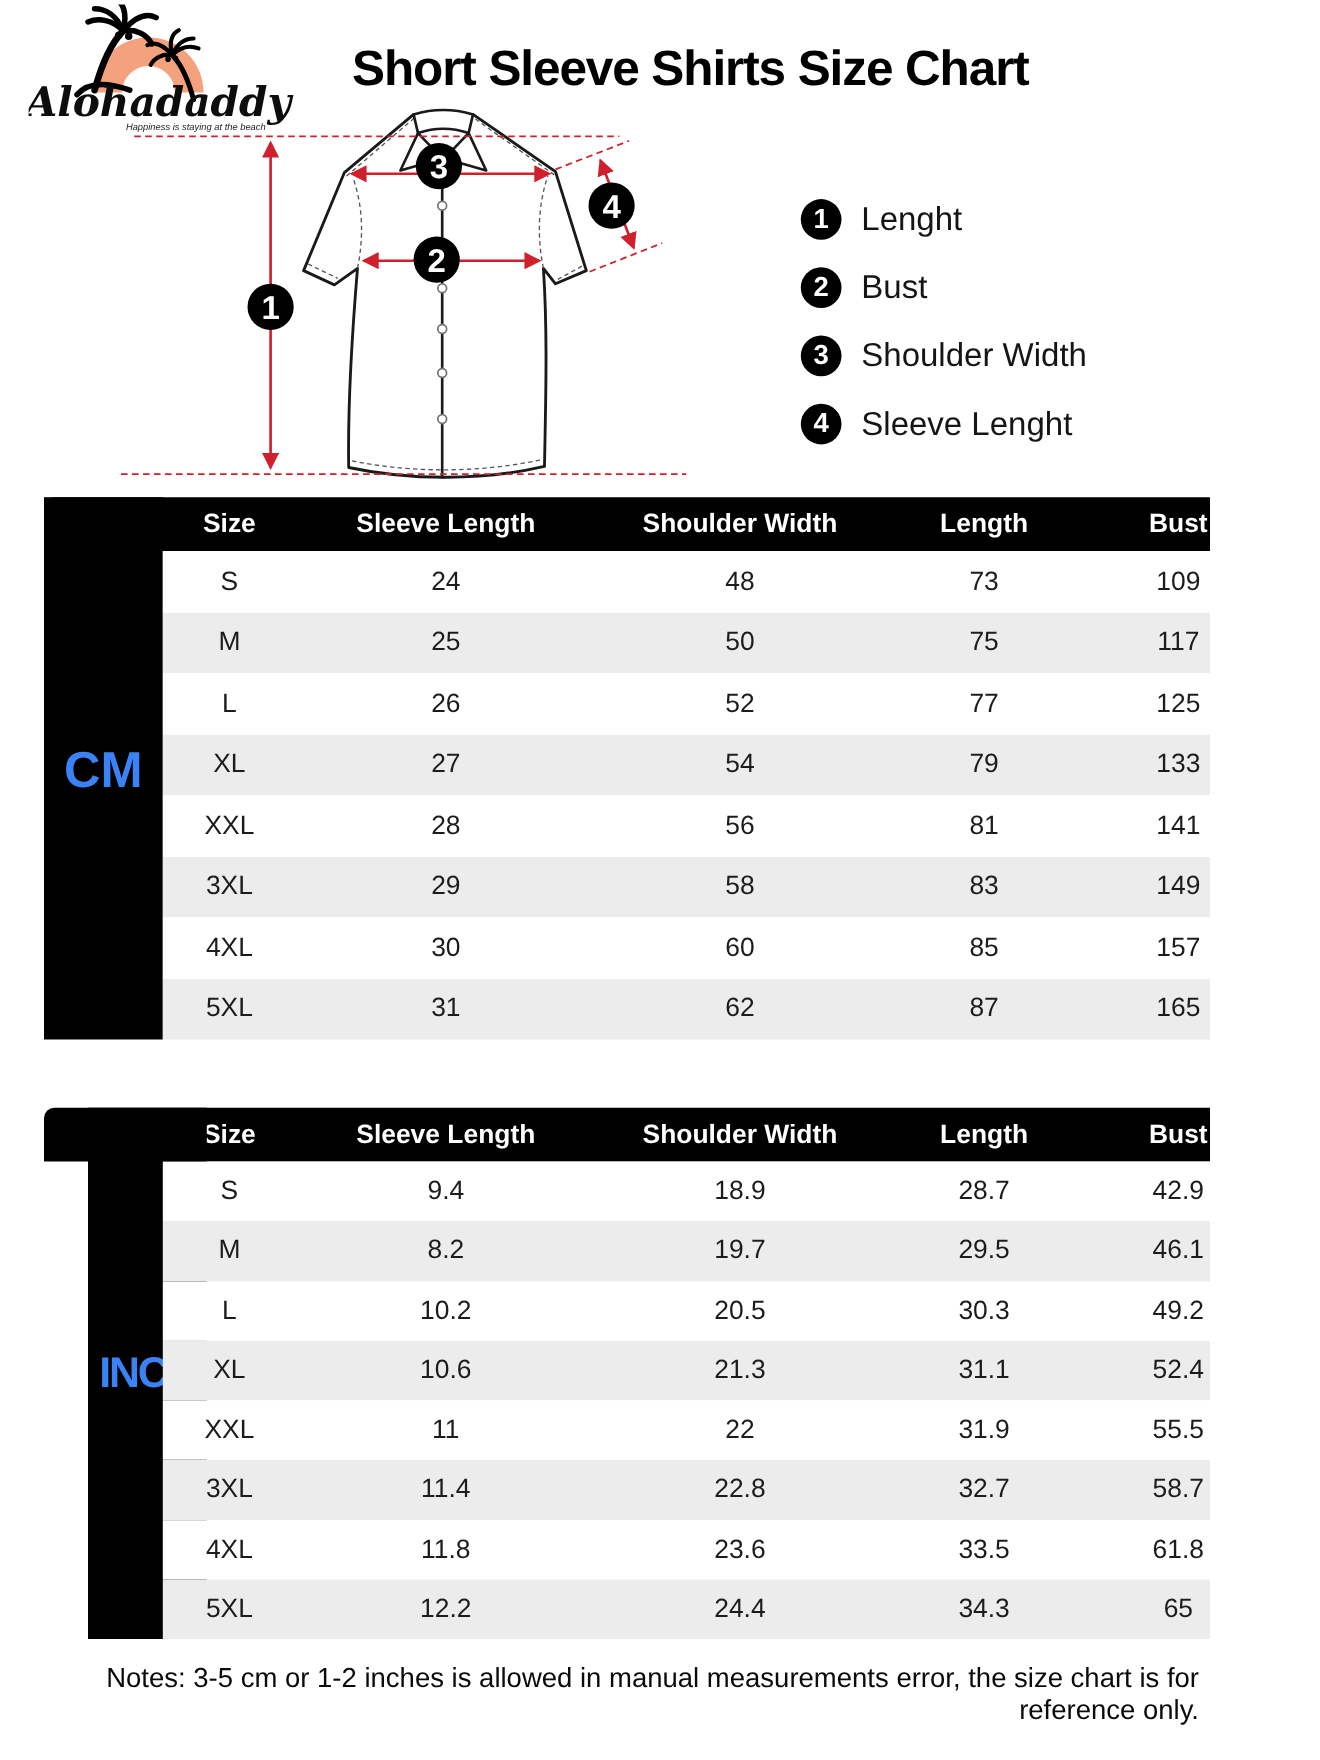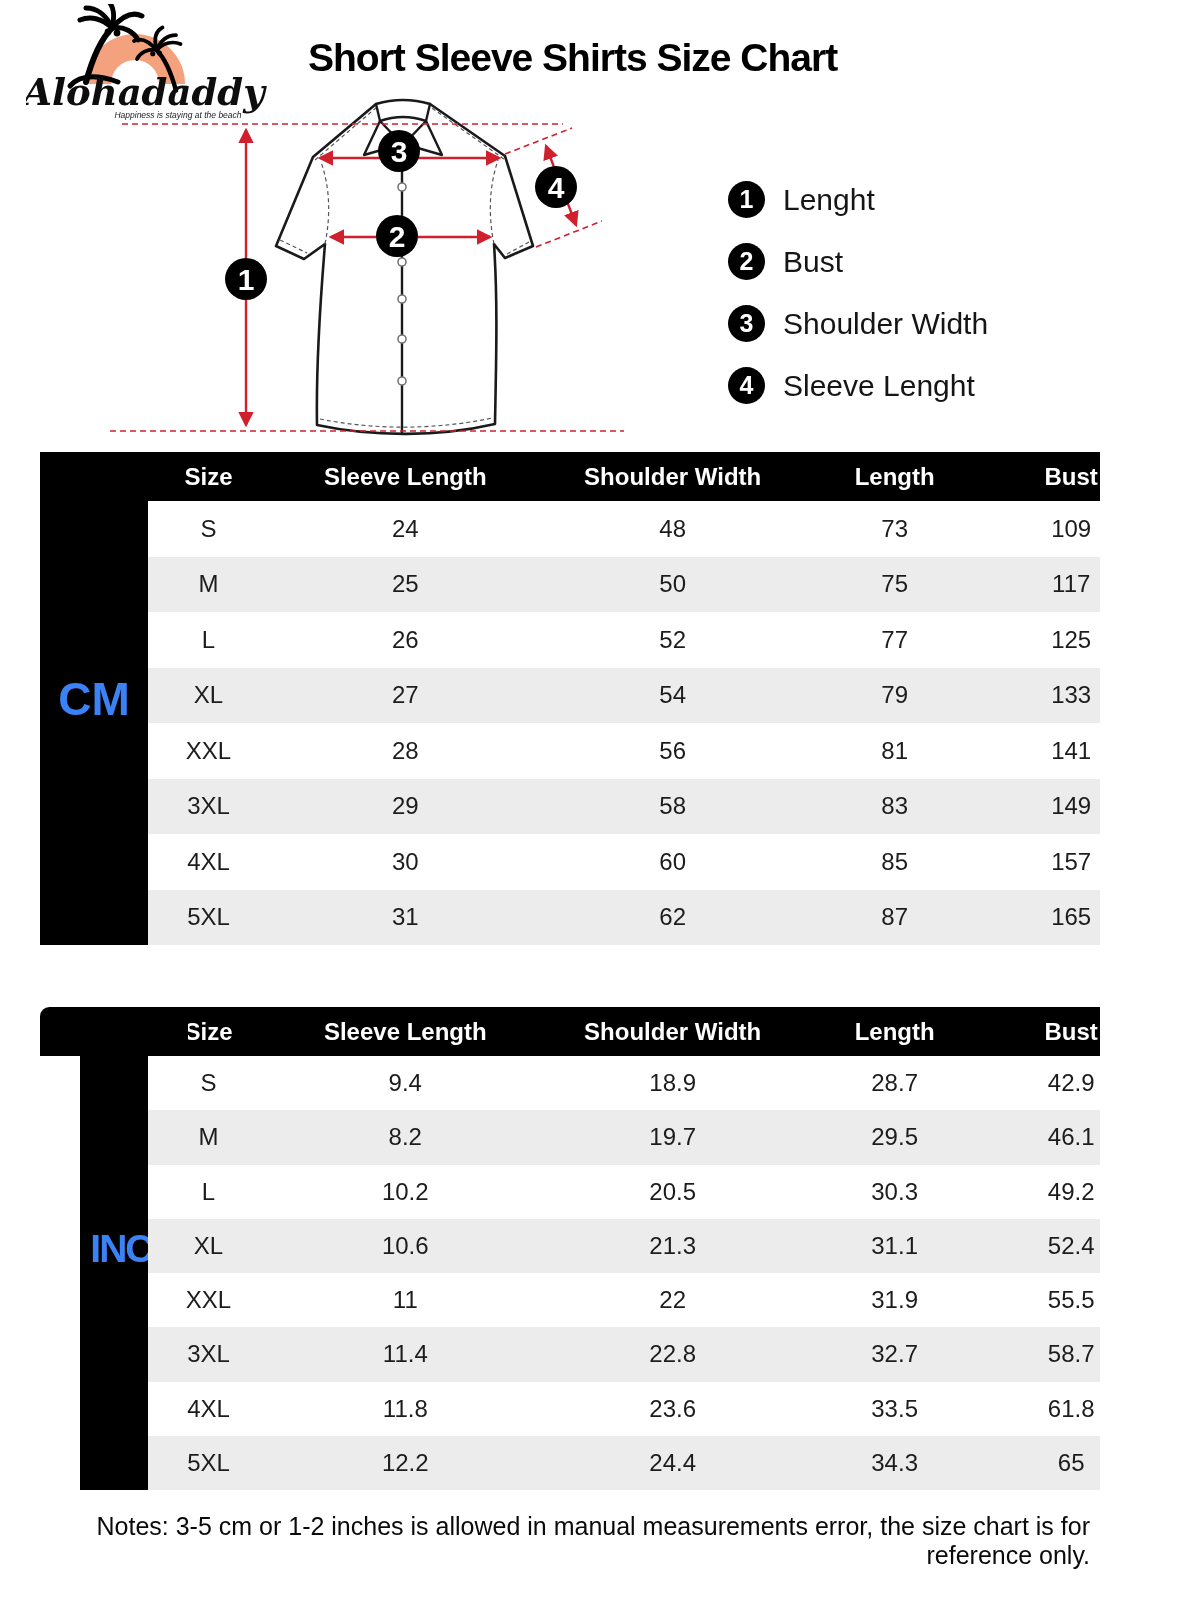--- a/index.html
+++ b/index.html
@@ -5,22 +5,22 @@
   * { margin:0; padding:0; box-sizing:border-box; }
   html,body { background:#fff; }
   .page {
     position:relative; width:1100px; height:1600px; background:#fff;
     font-family:"Liberation Sans", sans-serif; color:#111; overflow:hidden;padding-left:24px;
   }
 
   
   .logo { position:absolute; left:26px; top:4px; width:244px; height:120px; }
   .page-title {
-    position:absolute; left:308px; top:36px;
-    font-size:39px; font-weight:bold; letter-spacing:-1px; color:#000;
+    position:absolute; left:320px; top:36px;
+    font-size:45px; font-weight:bold; letter-spacing:-1px; color:#000;
     white-space:nowrap;
     text-align:center;
   }
 
   
   .diagram { position:absolute; left:108px; top:94px; width:562px; height:358px; }
 
   
   .legend { position:absolute; left:728px; top:181px; display:flex; flex-direction:column; gap:25px; }
   .legend-item { display:flex; align-items:center; gap:18px; height:37px; }

